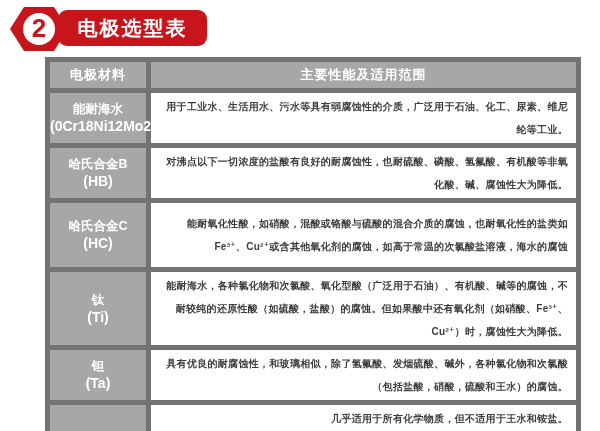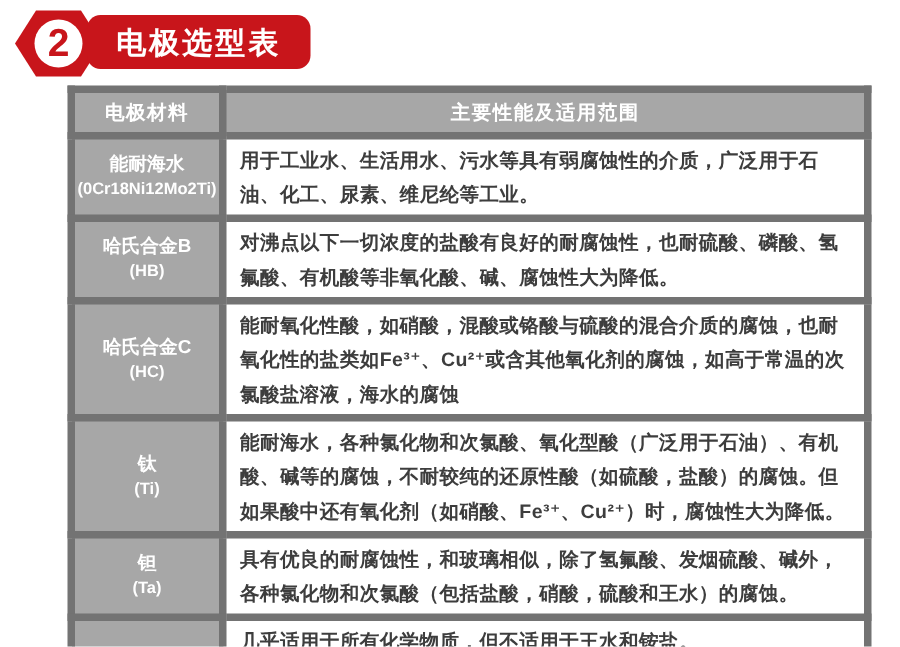--- a/index.html
+++ b/index.html
@@ -36,25 +36,25 @@
     background:#a7a7a7; color:#ffffff;
     font-size:13px; font-weight:bold; height:31px; text-align:center;
     letter-spacing:1px;
   }
   col.c-material { width:101px; }
   tbody th {
     background:#a7a7a7; color:#ffffff;
     font-size:12.5px; font-weight:bold; text-align:center;
     line-height:17px; padding:2px 0; vertical-align:middle;
   }
-  tbody th .formula { font-size:11px; white-space:nowrap; }
+  tbody th .formula { font-size:14px; white-space:nowrap; }
   tbody td {
     background:#ffffff; color:#3d3d3d;
-    font-size:13px; font-weight:bold; line-height:23px;
-    padding:2px 8px 2px 9px; text-align:left; vertical-align:middle;
+    font-size:10px; font-weight:bold; line-height:23px;
+    padding:2px 8px 2px 9px; text-align:right; vertical-align:middle;
     letter-spacing:0.3px;
   }
   tbody tr:nth-child(1) { height:52px; }
   tbody tr:nth-child(2) { height:43px; }
   tbody tr:nth-child(3) { height:69px; }
   tbody tr:nth-child(4) { height:72px; }
   tbody tr:nth-child(5) { height:47px; }
   tbody tr:nth-child(6) { height:25px; }
   tbody tr:nth-child(7) { height:27px; }
 </style>

